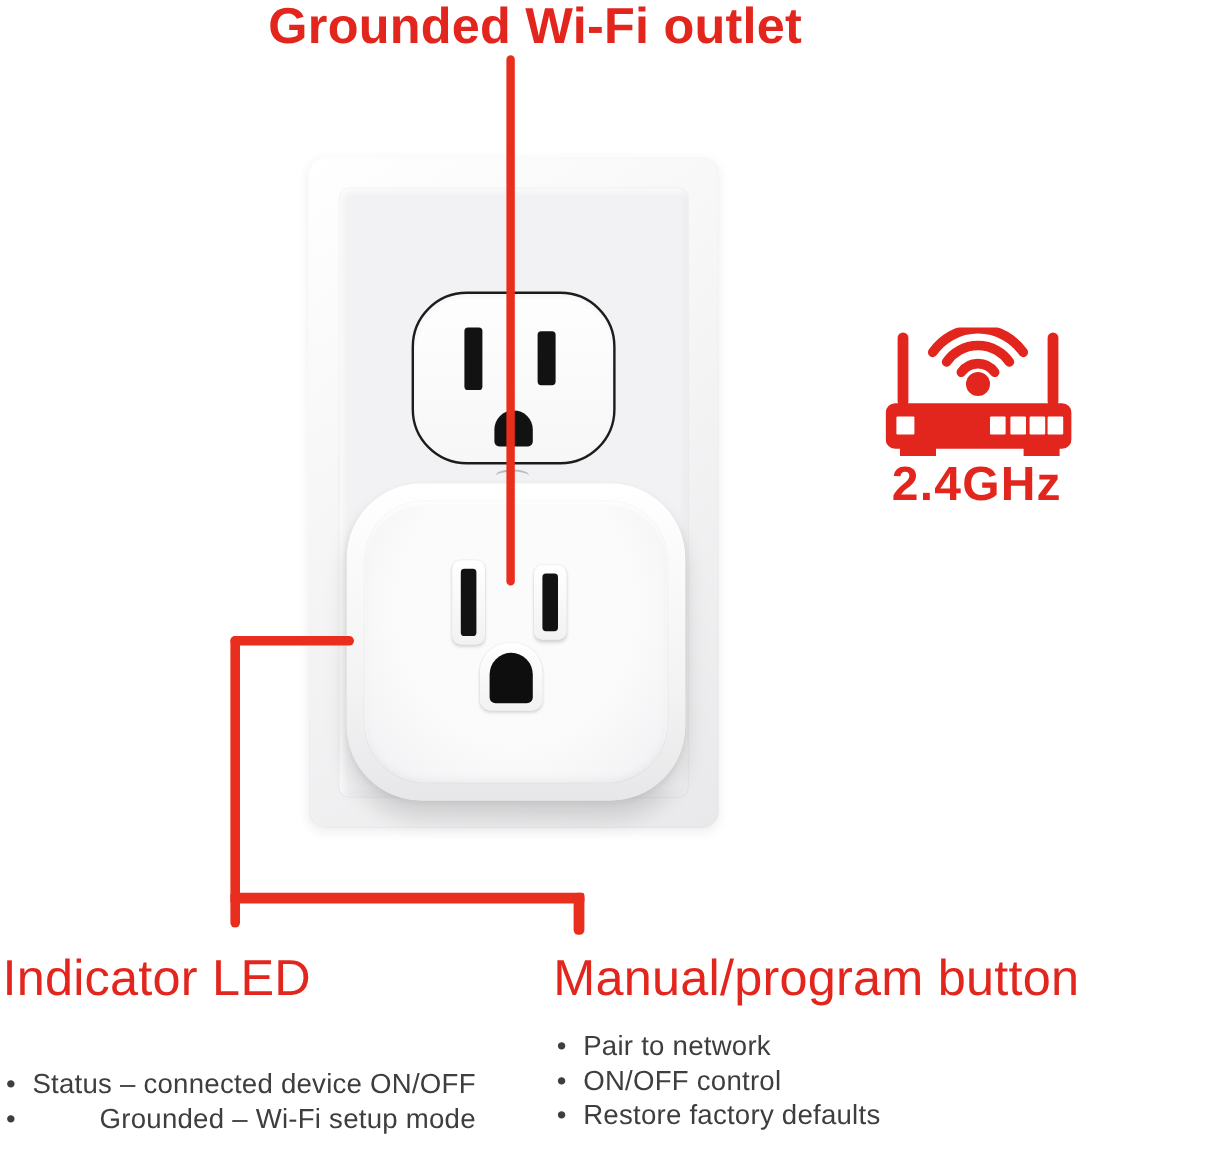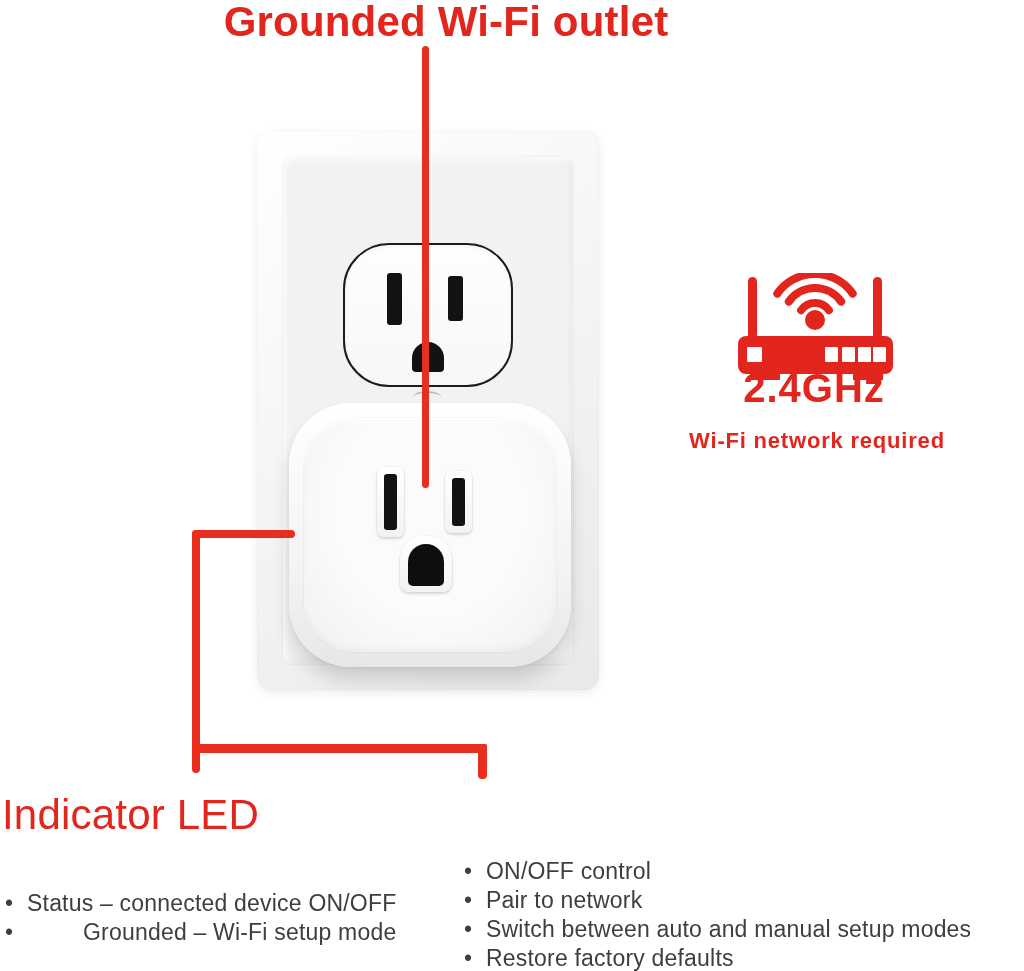--- a/index.html
+++ b/index.html
@@ -93,21 +93,21 @@
   .smartplug .slot-neutral { left:7px; top:7px; width:13px; height:56px; }
   .smartplug .slot-hot     { left:7px; top:7px; width:13px; height:48px; }
   .smartplug .ground {
     position:absolute; left:8px; top:8px; width:36px; height:42px;
     background:#0e0e0e; border-radius:18px 18px 5px 5px;
   }
 
   
   .router-box { position:absolute; left:738px; top:273px; width:155px; height:108px; z-index:2; }
   .freq-label {
-    position:absolute; left:814px; top:366px; transform:translateX(-50%);
+    position:absolute; left:814px; top:382px; transform:translateX(-50%);
     font-size:40px; font-weight:700; letter-spacing:1px; color:#e3261d; white-space:nowrap;
   }
   .router-caption {
     position:absolute; left:817px; top:428px; transform:translateX(-50%);
     font-size:22px; font-weight:700; letter-spacing:0.8px; color:#e3261d; white-space:nowrap;
   }
 </style>
 </head>
 <body>
 
@@ -164,28 +164,27 @@
       <g fill="#ffffff">
         <rect x="9" y="74" width="15" height="15" rx="1"></rect>
         <rect x="87" y="74" width="13" height="15" rx="1"></rect>
         <rect x="104" y="74" width="13" height="15" rx="1"></rect>
         <rect x="120" y="74" width="13" height="15" rx="1"></rect>
         <rect x="135" y="74" width="13" height="15" rx="1"></rect>
       </g>
     </svg>
   </div>
   <div class="freq-label">2.4GHz</div>
-  <div class="router-caption">Wi-Fi network required</div>
 
   <div class="callout-heading heading-led">Indicator LED</div>
   <ul class="bullet-list list-led">
     <li>Status – connected device ON/OFF</li>
     <li>Grounded – Wi-Fi setup mode</li>
   </ul>
 
+  <div class="callout-heading heading-btn">Manual/program button</div>
   <ul class="bullet-list list-btn">
+    <li>Pair to network</li>
     <li>ON/OFF control</li>
-    <li>Pair to network</li>
-    <li>Switch between auto and manual setup modes</li>
     <li>Restore factory defaults</li>
   </ul>
 
 </div>
 
 </body></html>

